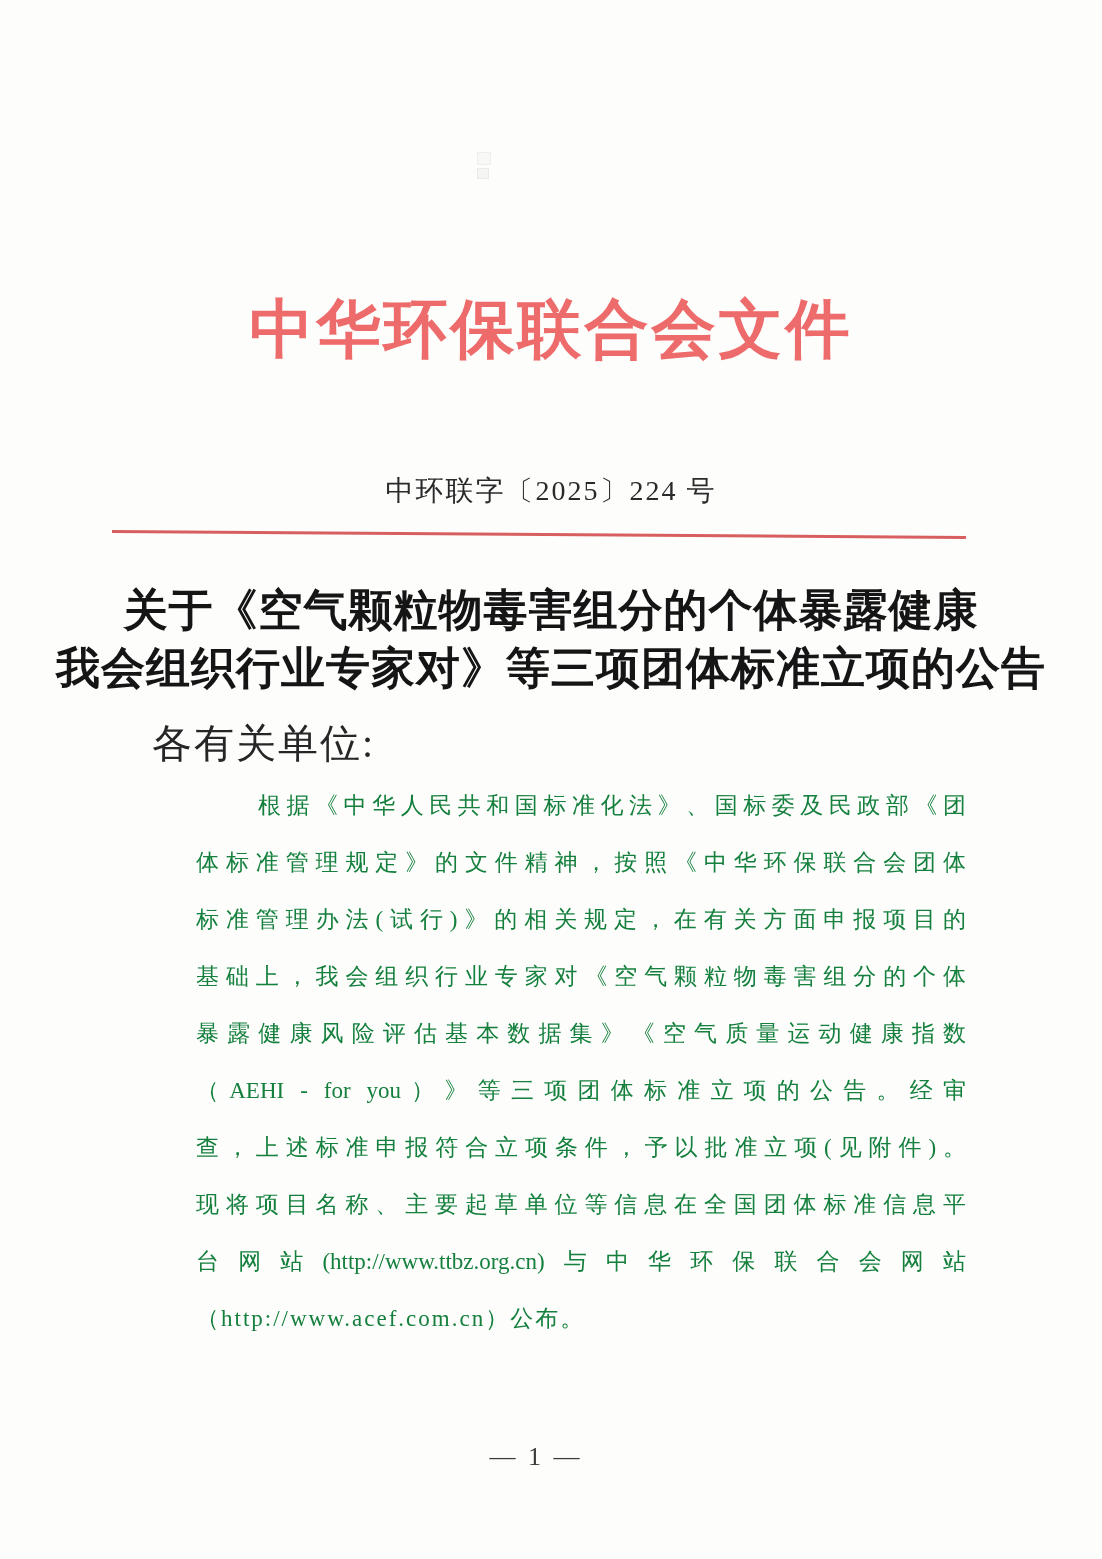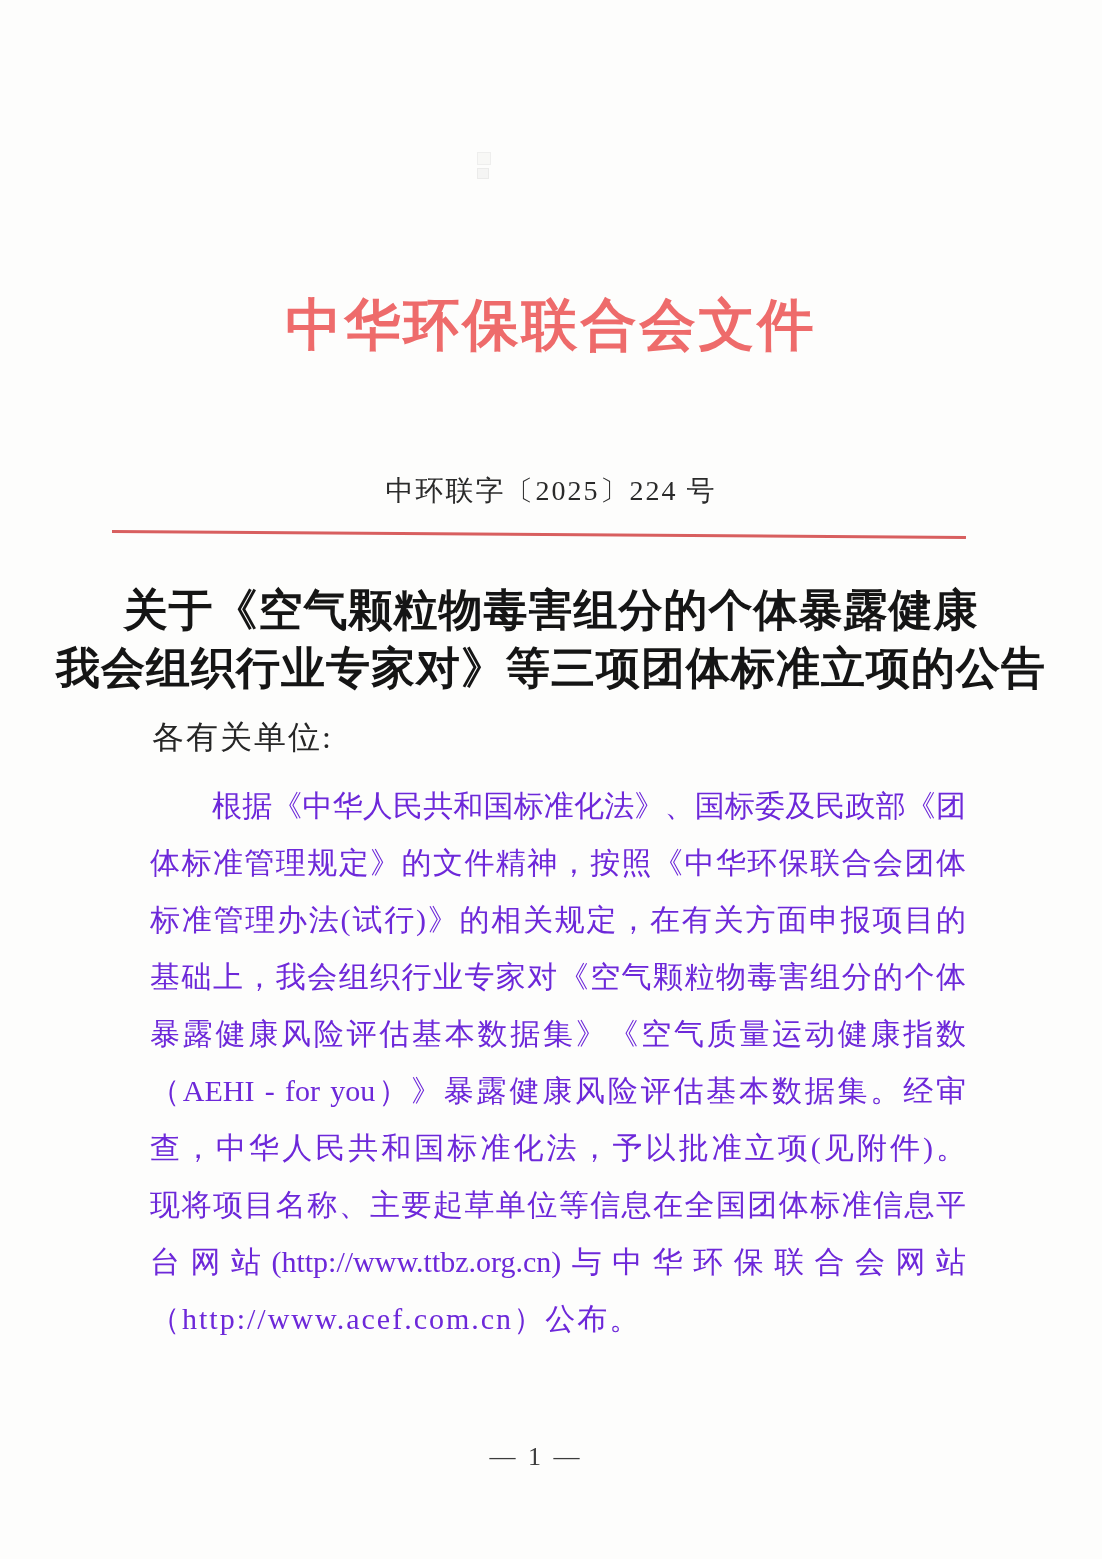--- a/index.html
+++ b/index.html
@@ -37,21 +37,21 @@
     border: 1px solid #dadada;
     background: #efefed;
   }
 
   .header-title {
     position: absolute;
     top: 294px;
     left: 0;
     width: 100%;
     text-align: center;
-    font-size: 56px;
+    font-size: 64px;
     font-weight: 700;
     letter-spacing: 3px;
     line-height: 1.12;
     color: #ee6b6b;
     white-space: nowrap;
   }
 
   .doc-number {
     position: absolute;
     top: 472px;
@@ -84,40 +84,41 @@
     font-weight: 700;
     color: #151515;
     line-height: 58px;
     letter-spacing: 1px;
   }
 
   .salutation {
     position: absolute;
     top: 716px;
     left: 152px;
-    font-size: 32px;
+    font-size: 40px;
     color: #262626;
     letter-spacing: 2px;
   }
 
   .body-block {
     position: absolute;
     top: 777px;
     left: 150px;
     width: 816px;
   }
   .bline {
     height: 57px;
     line-height: 57px;
-    font-size: 30px;
-    color: #6d28d9;
+    font-size: 23px;
+    color: #15803d;
     text-align: justify;
     text-align-last: justify;
     overflow: hidden;
     white-space: normal;
+    margin-left: 46px;
   }
   .bline.indent {
     text-indent: 62px;
   }
   .bline.last-line {
     text-align: left;
     text-align-last: left;
     letter-spacing: 2px;
   }
   .ulink {
@@ -159,22 +160,22 @@
   </div>
 
   <div class="salutation">各有关单位:</div>
 
   <div class="body-block">
     <div class="bline indent">根据《中华人民共和国标准化法》、国标委及民政部《团</div>
     <div class="bline">体标准管理规定》的文件精神，按照《中华环保联合会团体</div>
     <div class="bline">标准管理办法(试行)》的相关规定，在有关方面申报项目的</div>
     <div class="bline">基础上，我会组织行业专家对《空气颗粒物毒害组分的个体</div>
     <div class="bline">暴露健康风险评估基本数据集》《空气质量运动健康指数</div>
-    <div class="bline">（AEHI - for you）》暴露健康风险评估基本数据集。经审</div>
-    <div class="bline">查，中华人民共和国标准化法，予以批准立项(见附件)。</div>
+    <div class="bline">（AEHI - for you）》等三项团体标准立项的公告。经审</div>
+    <div class="bline">查，上述标准申报符合立项条件，予以批准立项(见附件)。</div>
     <div class="bline">现将项目名称、主要起草单位等信息在全国团体标准信息平</div>
     <div class="bline">台网站(http://www.ttbz.org.cn)与中华环保联合会网站</div>
     <div class="bline last-line">
       <span>（</span><span class="ulink">http://www.acef.com.cn</span><span>）公布。</span>
     </div>
   </div>
 
   <div class="footer-page">— 1 —</div>
 
 </div>

